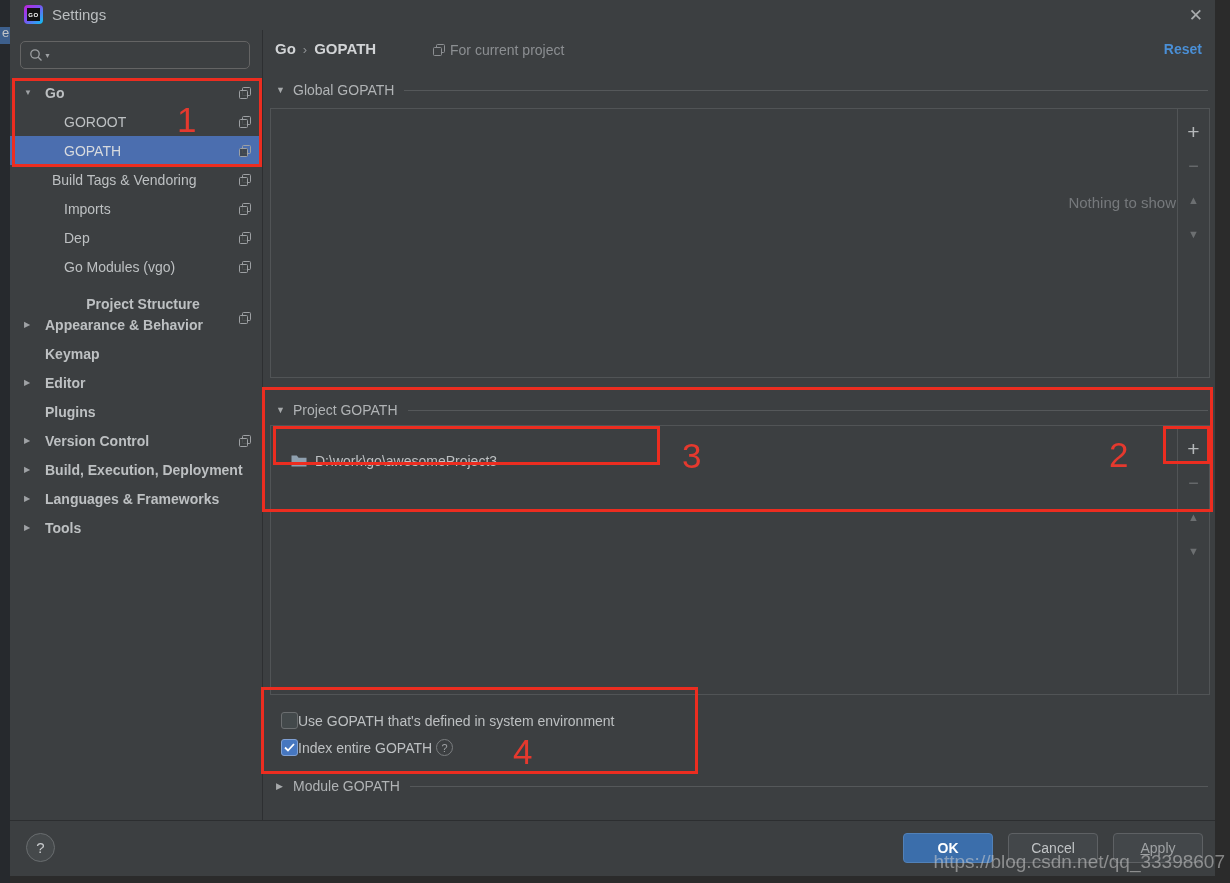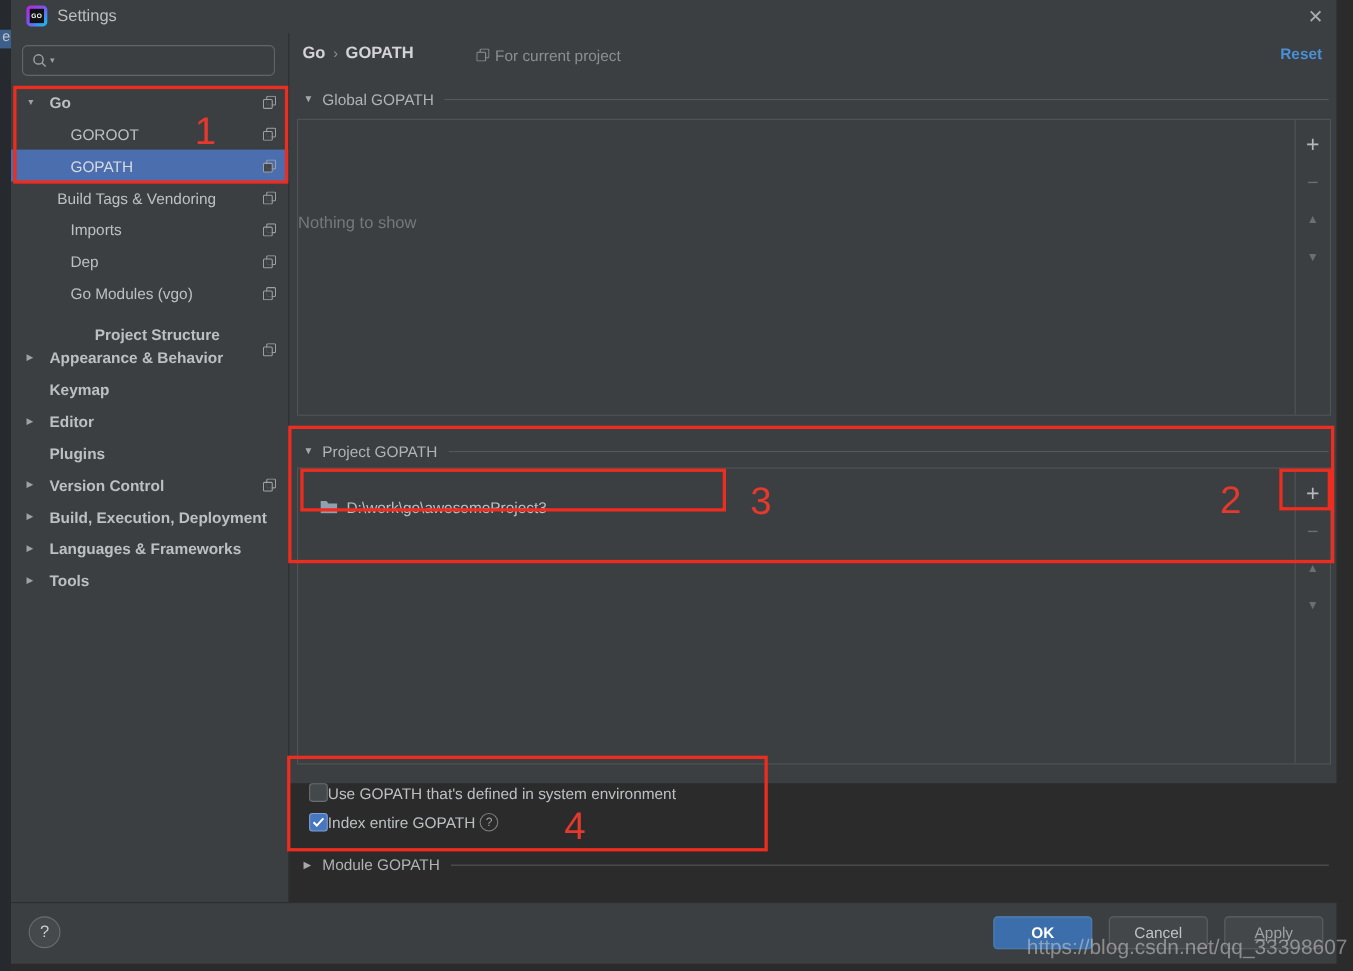--- a/index.html
+++ b/index.html
@@ -5,21 +5,21 @@
   * { margin:0; padding:0; box-sizing:border-box; }
   html,body { width:1230px; height:883px; }
   body { position:relative; background:#2b2b2b; font-family:"Liberation Sans", sans-serif; overflow:hidden; color:#bbbbbb; }
 
   
   .bg-left { position:absolute; left:0; top:0; width:10px; height:883px; background:#26292d; }
   .bg-tab { position:absolute; left:0; top:27px; width:10px; height:17px; background:#3d5f8c; }
   .bg-letter { position:absolute; left:2px; top:25px; font-size:13px; color:#c3c6c8; }
 
   
-  .dialog { position:absolute; left:10px; top:0; width:1205px; height:712px; background:#3c3f41; }
+  .dialog { position:absolute; left:10px; top:0; width:1205px; height:876px; background:#3c3f41; }
 
   .titlebar { position:absolute; left:0; top:0; width:1205px; height:30px; }
   .app-icon { position:absolute; left:14px; top:5px; width:19px; height:19px; border-radius:4px;
     background:linear-gradient(135deg,#c121d8 0%, #7c52f2 45%, #08c7f2 100%);
     display:flex; align-items:center; justify-content:center; }
   .app-icon .inner { width:13px; height:13px; background:#121212; display:flex; align-items:center; justify-content:center;
     color:#fff; font-size:6px; font-weight:bold; letter-spacing:0.5px; }
   .win-title { position:absolute; left:42px; top:6px; font-size:15px; color:#bbbec0; }
   .close-btn { position:absolute; right:12px; top:5px; font-size:17px; color:#a9acae; cursor:pointer; }
 
@@ -51,21 +51,21 @@
 
   .listbox { position:absolute; left:7px; width:940px; height:270px; border:1px solid #515456; }
   .list-toolbar { position:absolute; right:0; top:0; width:32px; height:100%; border-left:1px solid #515456;
     display:flex; flex-direction:column; align-items:center; padding-top:6px; }
   .tbtn { height:34px; display:flex; align-items:center; justify-content:center; width:100%; }
   .tbtn.on { color:#b5b8ba; cursor:pointer; }
   .tbtn.off { color:#6c6f71; }
   .tbtn.plus { font-size:21px; }
   .tbtn.minus { font-size:18px; }
   .tbtn.up, .tbtn.down { font-size:11px; }
-  .empty-text { position:absolute; left:0; top:85px; width:905px; text-align:left; font-size:15px; color:#76797c; }
+  .empty-text { position:absolute; left:0; top:85px; width:905px; text-align:right; font-size:15px; color:#76797c; }
 
   .path-row { position:absolute; left:1px; top:20px; width:903px; height:29px; display:flex; align-items:center; padding-left:19px; gap:8px;
     font-size:14px; color:#bdc0c2; cursor:pointer; }
 
   .cb-row { position:absolute; display:flex; align-items:center; font-size:14px; color:#bdc0c2; }
   .cb { width:17px; height:17px; border-radius:3px; border:1px solid #6b6e70; background:#43494b; display:flex; align-items:center; justify-content:center; cursor:pointer; }
   .cb.checked { background:#4677c0; border:1px solid #7fa0d4; }
   .help-circle { width:17px; height:17px; border-radius:50%; border:1px solid #7b7e80; color:#9da0a2; font-size:11px;
     display:flex; align-items:center; justify-content:center; margin-left:4px; cursor:pointer; }
 

